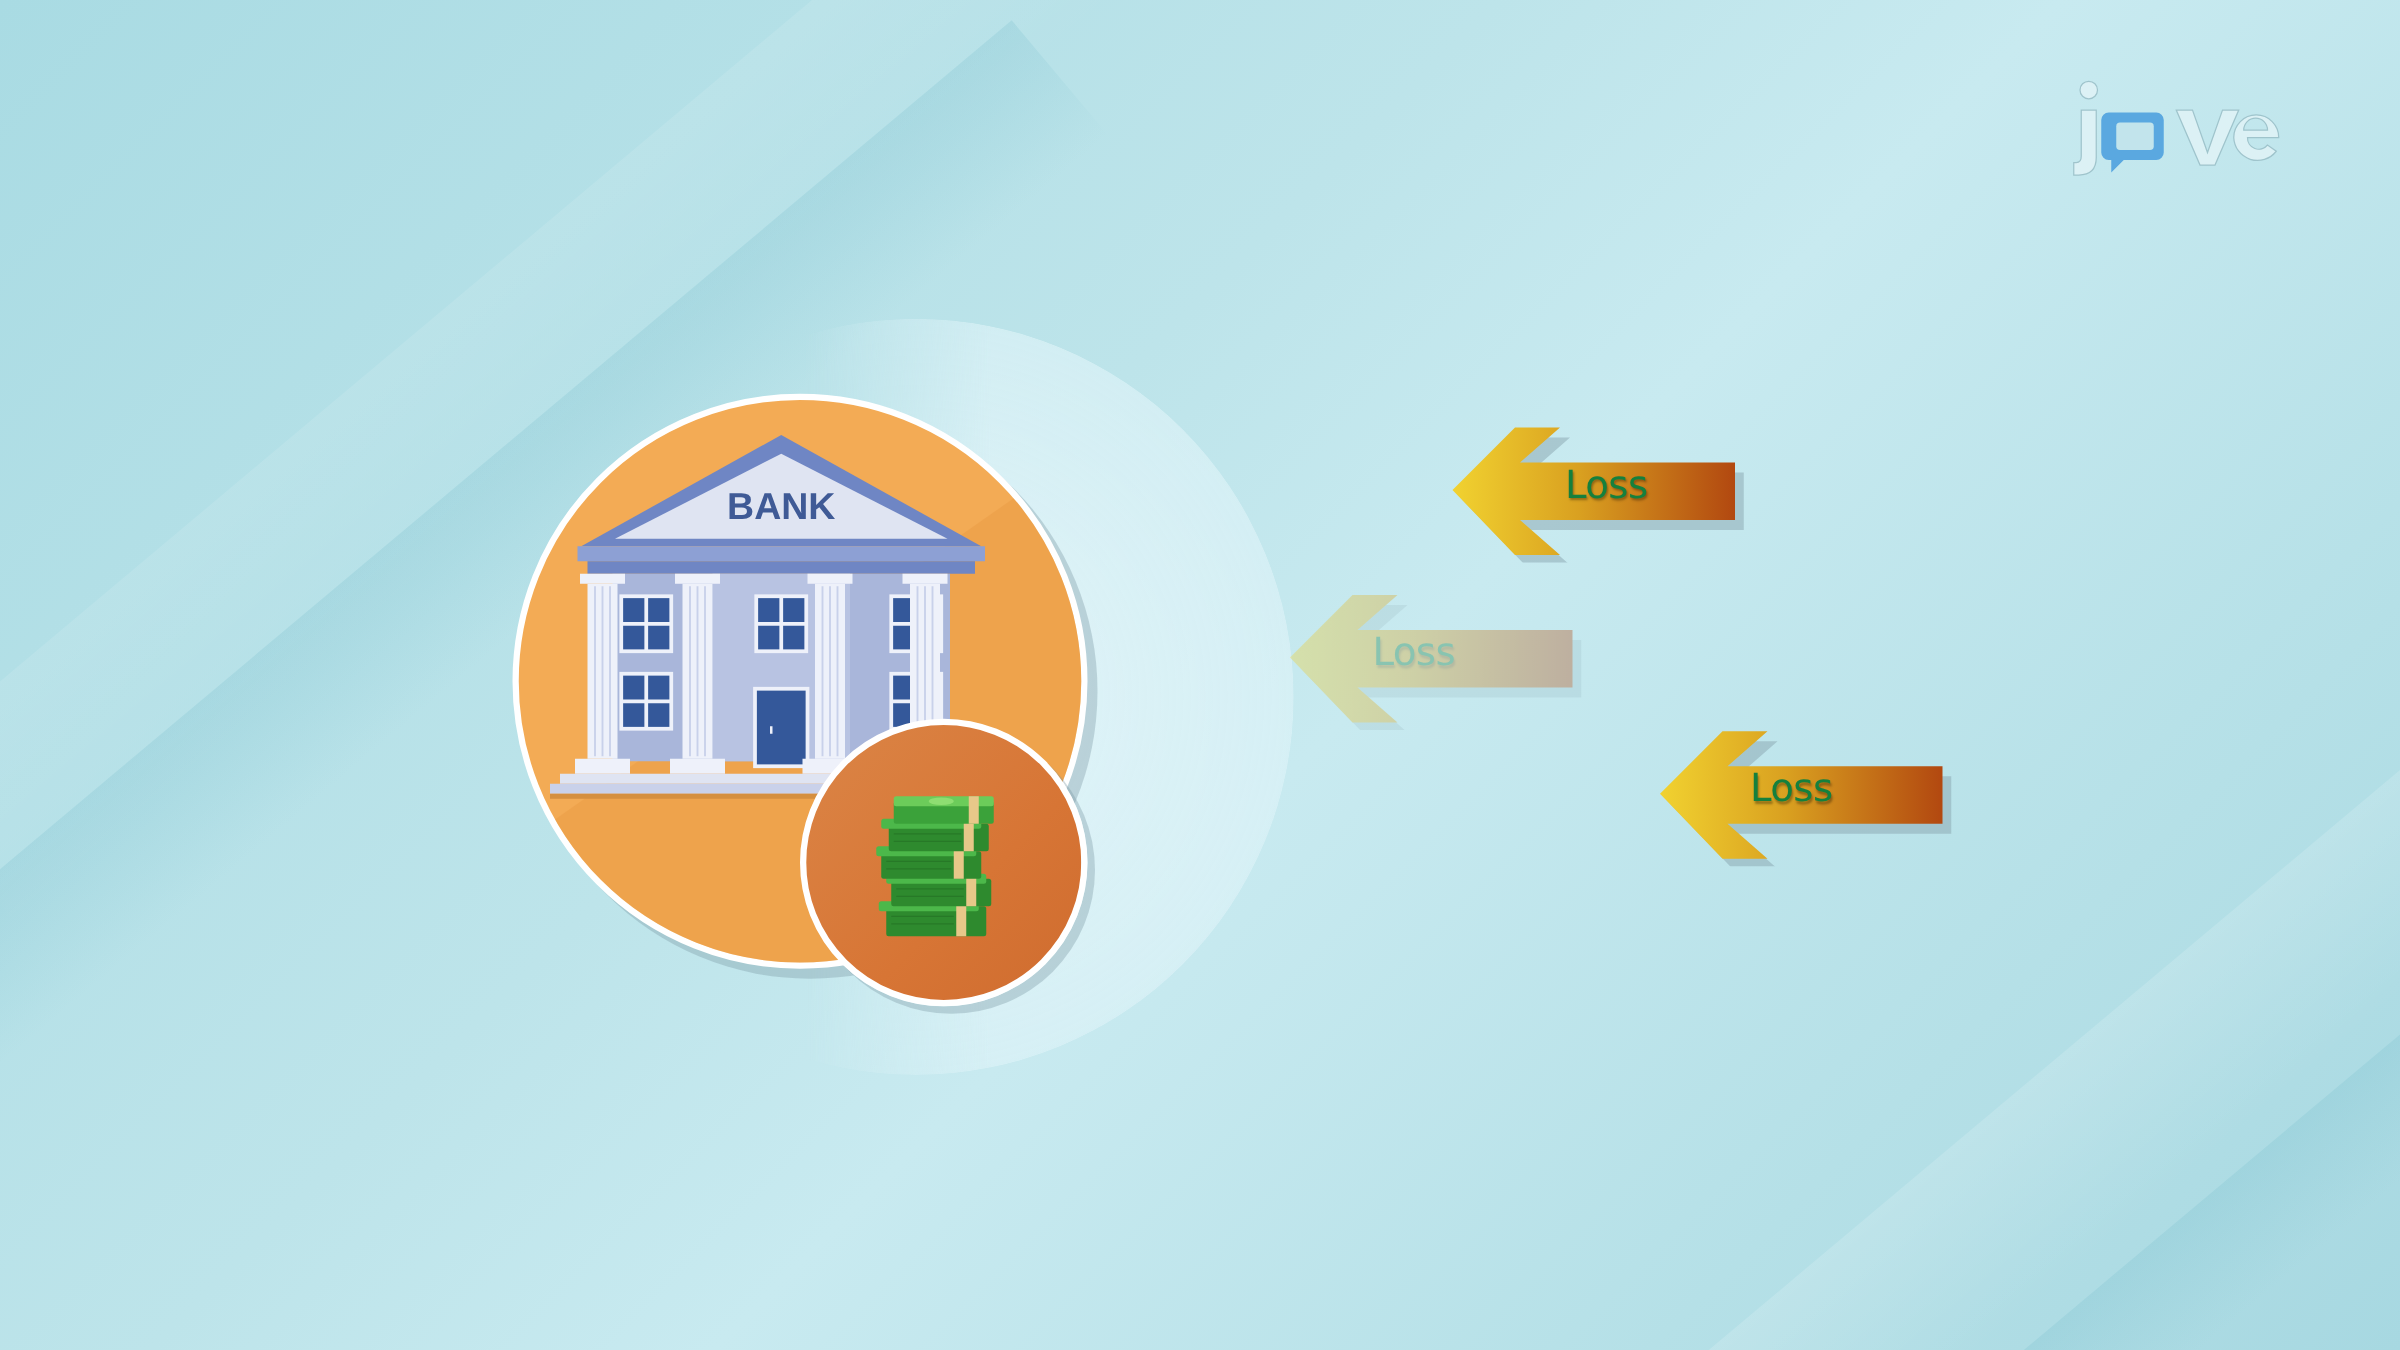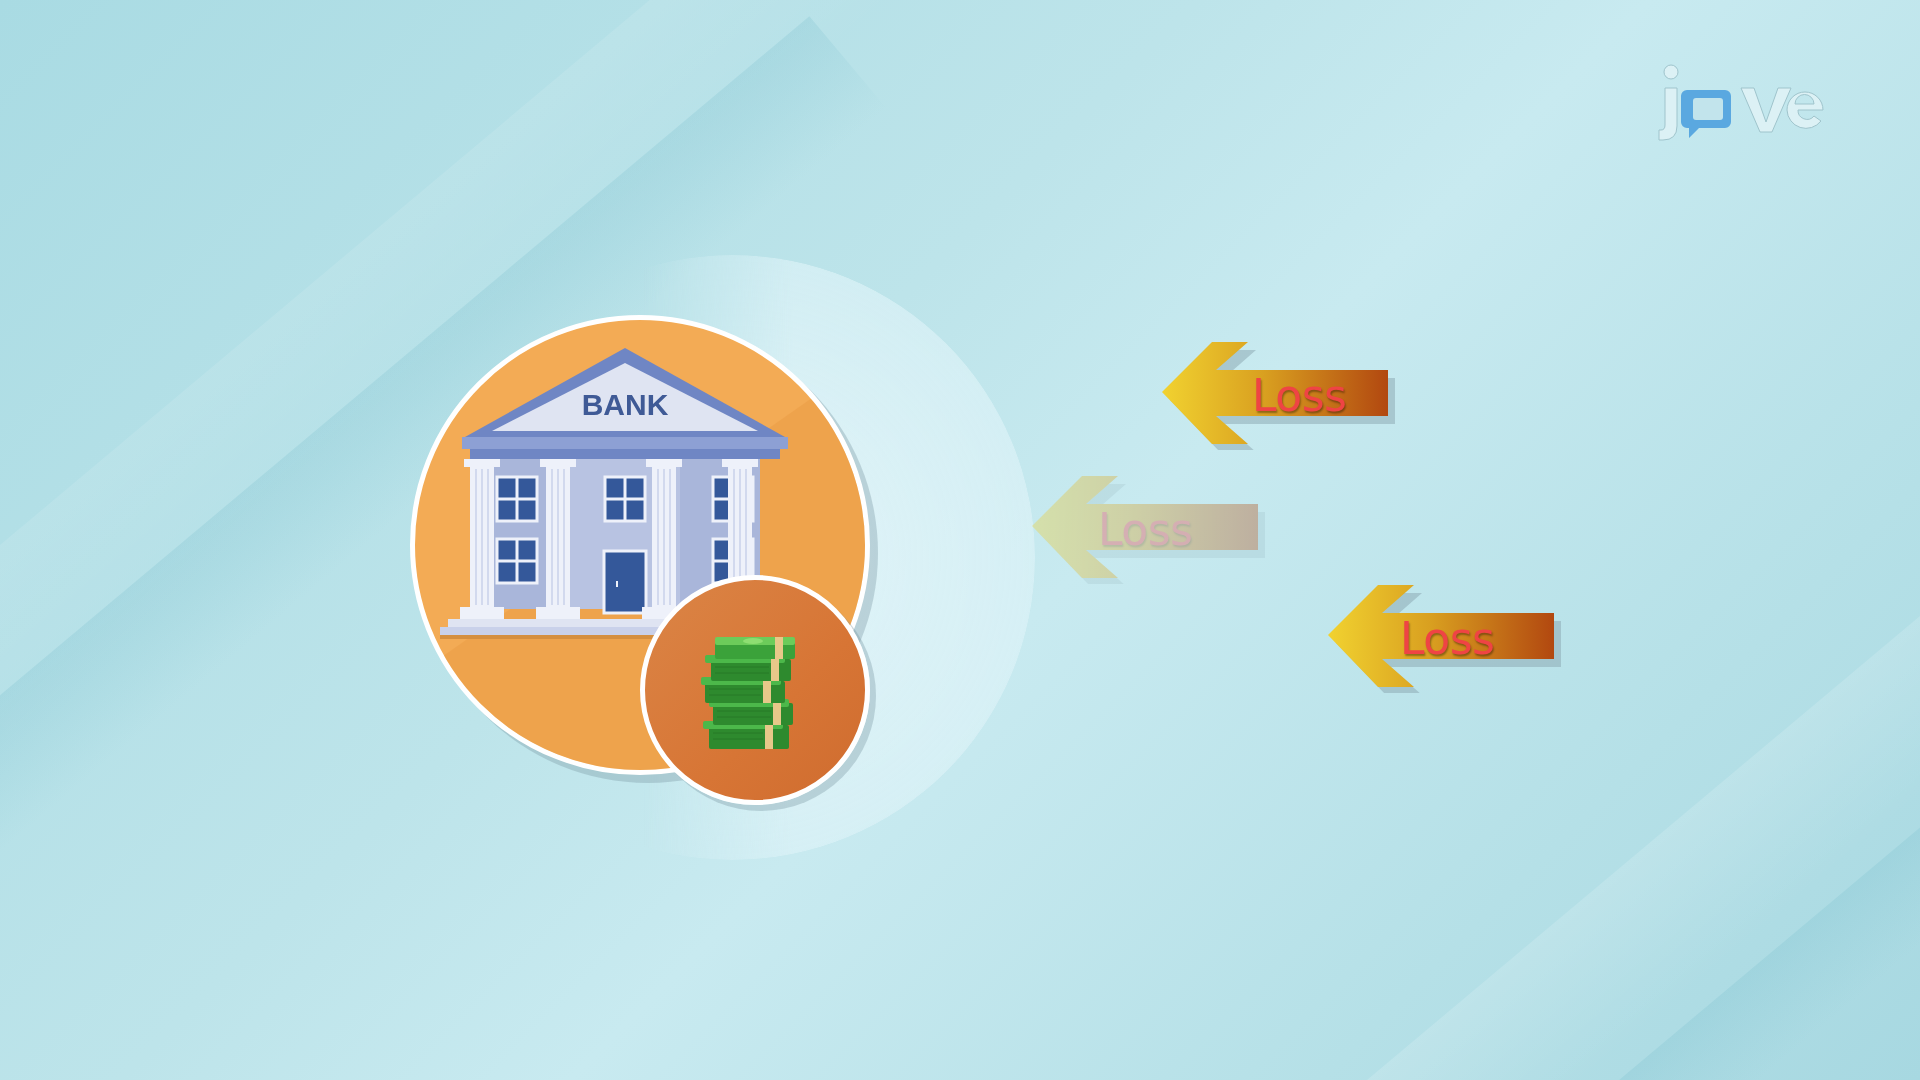--- a/index.html
+++ b/index.html
@@ -39,22 +39,22 @@
   .money-circle {
     position:absolute; left:640px; top:575px; width:220px; height:220px; border-radius:50%;
     background:linear-gradient(135deg, #db8546 0%, #d77535 60%, #cf6c2f 100%);
     border:5px solid #ffffff; box-shadow:6px 6px 0 rgba(120,150,160,0.35);
   }
   .money-svg { position:absolute; left:695px; top:635px; width:110px; height:120px; }
 
   .arrow { position:absolute; }
   .arrow svg { display:block; }
   .arrow-label {
-    position:absolute; color:#ef4444; font-family:"DejaVu Sans", sans-serif;
-    font-size:44px; letter-spacing:-0.5px;
+    position:absolute; color:#15803d; font-family:"DejaVu Sans", sans-serif;
+    font-size:31px; letter-spacing:-0.5px;
     text-shadow: 1px 2px 2px rgba(0,0,0,0.35);
   }
   .a1 { left:1160px; top:340px; width:235px; height:110px; }
   .a2 { left:1030px; top:474px; width:230px; height:108px; opacity:0.35; }
   .a3 { left:1326px; top:583px; width:235px; height:110px; }
 </style>
 </head>
 <body>
 
 <div class="streak s1"></div>

